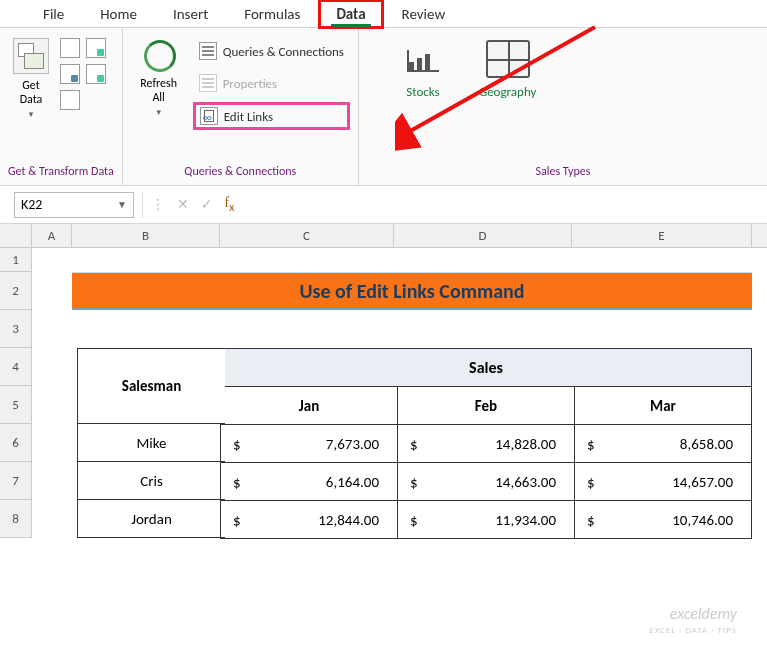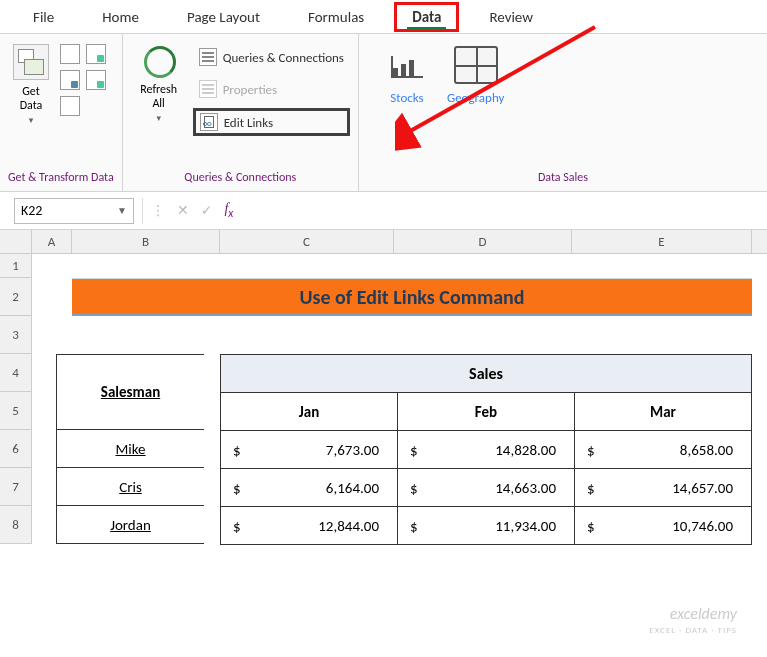--- a/index.html
+++ b/index.html
@@ -1,19 +1,19 @@
 <!DOCTYPE html>
 <html><head>
 <meta charset="utf-8">
 <style>
 * { box-sizing: border-box; margin: 0; padding: 0; font-family: "Segoe UI", Calibri, sans-serif; }
 body { background: #fff; width: 767px; height: 657px; overflow: hidden; position: relative; }
 
 
-.tabs { display: flex; align-items: center; height: 34px; background: #fff; border-bottom: 1px solid #d4d4d4; padding-left: 15px; gap: 12px; }
+.tabs { display: flex; align-items: center; height: 28px; background: #fff; border-bottom: 1px solid #d4d4d4; padding-left: 25px; gap: 0; }
 .tab { padding: 6px 18px; font-size: 15px; color: #333; cursor: pointer; position: relative; }
 .tab.active { font-weight: 600; }
 .tab.active::after { content: ""; position: absolute; left: 10px; right: 10px; bottom: -1px; height: 3px; background: #0b8043; }
 .tab.boxed { border: 3px solid #e11; padding: 3px 15px; }
 
 
 .ribbon { display: flex; height: 158px; background: #fafafa; border-bottom: 1px solid #d4d4d4; }
 .group { border-right: 1px solid #d4d4d4; padding: 6px 8px 2px 8px; display: flex; flex-direction: column; }
 .group-body { flex: 1; display: flex; align-items: flex-start; }
 .group-label { text-align: center; font-size: 12px; color: #701a75; padding: 3px 0 5px 0; }
@@ -35,38 +35,38 @@
 .refresh-ico::after { transform: rotate(180deg); border-color: #4ba05a; border-left-color: transparent; border-bottom-color: transparent; }
 .g2 .qc-list { margin-left: 6px; display: flex; flex-direction: column; gap: 6px; padding-top: 4px; }
 .qc-item { display: flex; align-items: center; gap: 6px; font-size: 13px; color: #333; padding: 4px 6px; }
 .qc-item.dis { color: #aaa; }
 .qc-ico { width: 18px; height: 18px; border: 1px solid #999; background: #fff; position: relative; flex-shrink: 0; }
 .qc-ico.dis { border-color: #ccc; }
 .qc-ico::after { content: ""; position: absolute; left: 2px; right: 2px; top: 3px; height: 2px; background: #888; box-shadow: 0 4px 0 #888, 0 8px 0 #888; }
 .qc-ico.dis::after { background: #ccc; box-shadow: 0 4px 0 #ccc, 0 8px 0 #ccc; }
 .qc-ico.link::before { content: ""; position: absolute; left: 3px; top: 2px; width: 8px; height: 10px; border: 1px solid #666; background: #fff; }
 .qc-ico.link::after { content: "∞"; position: absolute; right: -2px; bottom: -4px; font-size: 11px; color: #2a7ab0; background: none; box-shadow: none; }
-.edit-links-box { border: 3px solid #404040; padding: 2px 4px !important; }
+.edit-links-box { border: 3px solid #ec4899; padding: 2px 4px !important; }
 
 
 .g3 .dt-row { display: flex; gap: 18px; padding: 6px 18px 0 18px; }
-.dt-item { text-align: center; font-size: 13px; color: #3b82f6; }
+.dt-item { text-align: center; font-size: 13px; color: #15803d; margin-left: 16px; }
 .dt-ico { width: 44px; height: 38px; margin: 0 auto 6px; position: relative; }
 .dt-ico.stocks::before { content: ""; position: absolute; left: 6px; right: 6px; bottom: 6px; height: 20px; border-left: 2px solid #555; border-bottom: 2px solid #555; }
 .dt-ico.stocks::after { content: ""; position: absolute; left: 8px; bottom: 8px; width: 5px; height: 8px; background: #555; box-shadow: 8px 0 0 #555, 8px -4px 0 #555, 16px 0 0 #555, 16px -8px 0 #555; }
 .dt-ico.geo { border: 2px solid #555; border-radius: 3px; background: linear-gradient(#f5f5f5, #f5f5f5); }
 .dt-ico.geo::before { content: ""; position: absolute; left: 50%; top: -2px; bottom: -2px; width: 2px; background: #555; }
 .dt-ico.geo::after { content: ""; position: absolute; top: 50%; left: -2px; right: -2px; height: 2px; background: #555; }
 
 
 .fbar { display: flex; align-items: center; height: 38px; border-bottom: 1px solid #d4d4d4; background: #fff; }
 .namebox { width: 120px; height: 26px; margin: 0 8px 0 14px; border: 1px solid #bbb; display: flex; align-items: center; padding: 0 6px; font-size: 14px; justify-content: space-between; }
 .namebox .dd { color: #666; font-size: 10px; }
 .fbar-btns { display: flex; align-items: center; height: 26px; border-left: 1px solid #ddd; padding-left: 8px; gap: 12px; color: #bbb; font-size: 14px; }
-.fx { font-style: italic; font-family: "Times New Roman", serif; color: #701a75; }
+.fx { font-family: "Times New Roman", serif; color: #a16207; }
 
 
 .sheet { position: relative; }
 .colhdr-row { display: flex; height: 24px; background: #f0f0f0; border-bottom: 1px solid #ccc; }
 .corner { width: 32px; border-right: 1px solid #ccc; }
 .colhdr { border-right: 1px solid #ccc; text-align: center; font-size: 13px; color: #555; line-height: 24px; }
 .colA { width: 40px; } .colB { width: 148px; } .colC { width: 174px; } .colD { width: 178px; } .colE { width: 180px; }
 
 .rowhdr-col { position: absolute; left: 0; top: 24px; width: 32px; }
 .rowhdr { height: 38px; border-bottom: 1px solid #ccc; border-right: 1px solid #ccc; background: #f0f0f0; text-align: center; font-size: 13px; color: #555; line-height: 38px; }
@@ -81,38 +81,38 @@
 
 .tbl { margin-left: 188px; width: 532px; border-collapse: collapse; }
 .tbl th, .tbl td { border: 1px solid #333; height: 38px; font-size: 15px; }
 .tbl .sales-hdr { background: #e8eef4; font-weight: 700; text-align: center; font-size: 16px; }
 .tbl .sub-hdr th { background: #fff; font-weight: 700; text-align: center; }
 .tbl td.money { position: relative; padding: 0 18px 0 12px; }
 .tbl td.money .cur { position: absolute; left: 12px; }
 .tbl td.money .val { display: block; text-align: right; }
 
 
-.left-hdr { position: absolute; left: 56px; top: calc(24px + 24px + 38px + 38px); width: 148px; text-decoration: underline; }
+.left-hdr { position: absolute; left: 77px; top: calc(24px + 24px + 38px + 38px); width: 148px; }
 .left-hdr .sh { height: 38px; border: 1px solid #333; border-right: none; display: flex; align-items: center; justify-content: center; font-weight: 700; font-size: 15px; background: #fff; }
 .left-hdr .nm { height: 38px; border: 1px solid #333; border-top: none; border-right: none; display: flex; align-items: center; justify-content: center; font-size: 15px; }
 
 
 .arrow-svg { position: absolute; left: 395px; top: 22px; pointer-events: none; }
 
 
 .wm { position: absolute; right: 30px; bottom: 20px; font-size: 16px; color: #ccc; font-style: italic; text-align: right; line-height: 14px; }
 .wm .sub { font-size: 9px; font-style: normal; letter-spacing: 1px; }
 </style>
 </head>
 <body>
 
 <div class="tabs">
   <div class="tab">File</div>
   <div class="tab">Home</div>
-  <div class="tab">Page Layout</div>
+  <div class="tab">Insert</div>
   <div class="tab">Formulas</div>
   <div class="tab active boxed">Data</div>
   <div class="tab">Review</div>
 </div>
 
 <div class="ribbon">
   <div class="group g1">
     <div class="group-body">
       <div class="col-main">
         <div class="ico-big"></div>
@@ -163,21 +163,21 @@
         <div class="dt-item">
           <div class="dt-ico stocks"></div>
           <span>Stocks</span>
         </div>
         <div class="dt-item">
           <div class="dt-ico geo"></div>
           <span>Geography</span>
         </div>
       </div>
     </div>
-    <div class="group-label">Data Sales</div>
+    <div class="group-label">Sales Types</div>
   </div>
 </div>
 
 <svg class="arrow-svg" width="220" height="130">
   <defs>
       <marker id="ah" markerWidth="12" markerHeight="12" refX="2" refY="5" orient="auto">
     <path d="M0,0 L12,5 L0,10 Z" fill="#e11"></path>
       </marker>
     </defs>
   <path d="M200,5 Q120,50 10,112" stroke="#e11" stroke-width="4" fill="none" marker-end="url(#ah)"></path>

